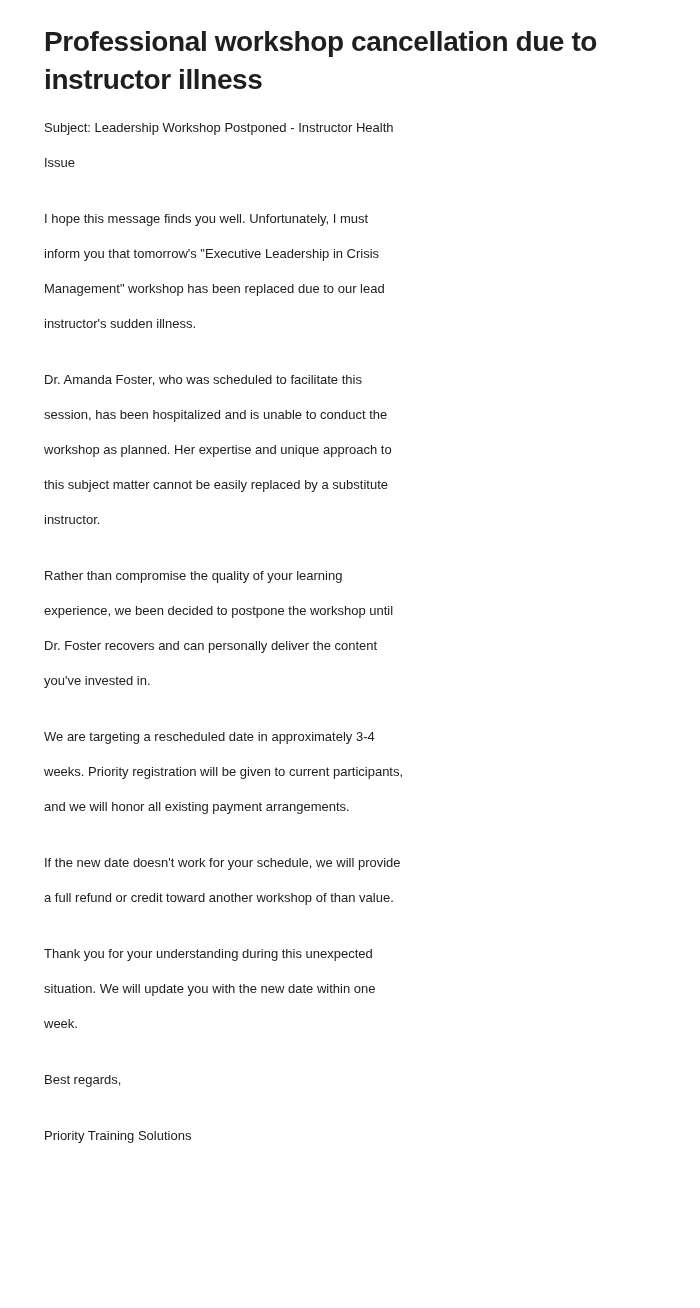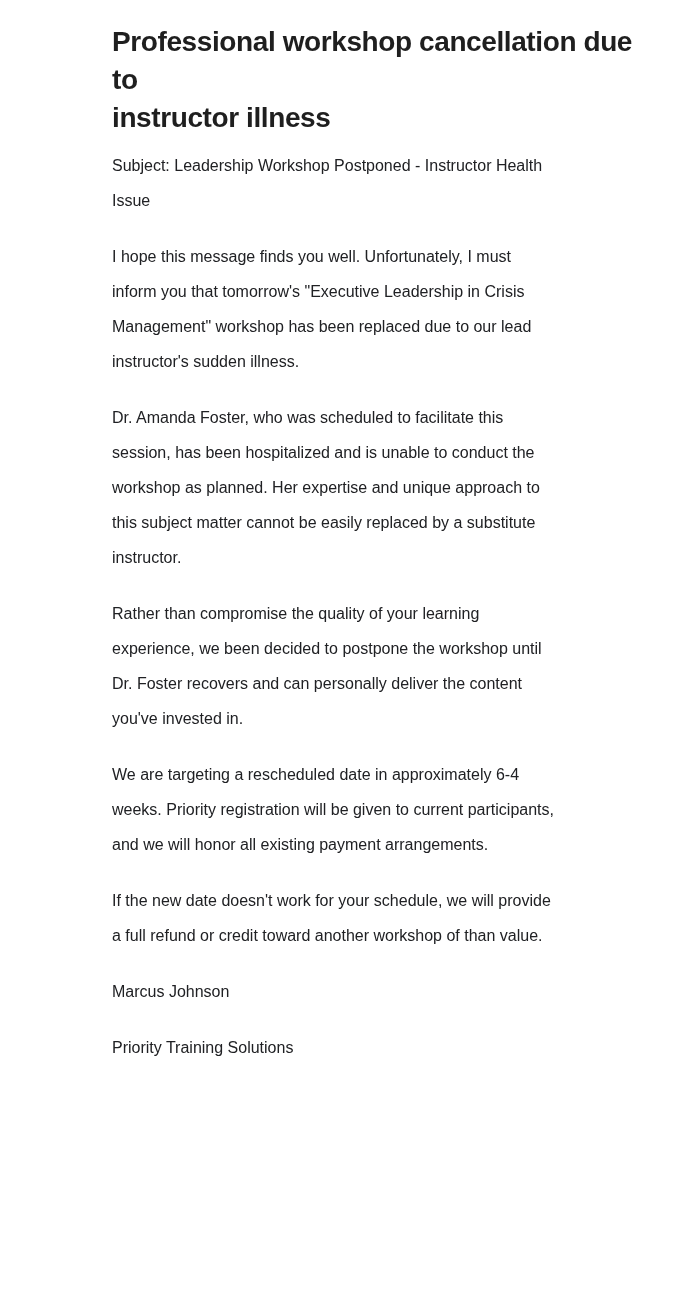--- a/index.html
+++ b/index.html
@@ -8,35 +8,34 @@
     background: #ffffff;
   }
   body {
     width: 700px;
     height: 1308px;
     overflow: hidden;
     font-family: "Liberation Sans", sans-serif;
     color: #202124;
   }
   .email-document {
-    padding: 23px 40px 0 64px;
+    padding: 23px 40px 0 44px;
     box-sizing: border-box;
-    margin-left: 48px;
   }
   h1.email-title {
     font-size: 28px;
     line-height: 38px;
     font-weight: 700;
     color: #1f1f1f;
     letter-spacing: -0.4px;
     margin: 0 0 11px 0;
     white-space: pre-line;
   }
   p.body-text {
-    font-size: 16px;
+    font-size: 13px;
     line-height: 35px;
     font-weight: 400;
     color: #202124;
     margin: 0 0 21px 0;
     white-space: pre-line;
   }
 </style>
 </head>
 <body>
 
@@ -57,25 +56,28 @@
 session, has been hospitalized and is unable to conduct the
 workshop as planned. Her expertise and unique approach to
 this subject matter cannot be easily replaced by a substitute
 instructor.</p>
 
   <p class="body-text">Rather than compromise the quality of your learning
 experience, we been decided to postpone the workshop until
 Dr. Foster recovers and can personally deliver the content
 you've invested in.</p>
 
-  <p class="body-text">We are targeting a rescheduled date in approximately 6-4
+  <p class="body-text">We are targeting a rescheduled date in approximately 3-4
 weeks. Priority registration will be given to current participants,
 and we will honor all existing payment arrangements.</p>
 
   <p class="body-text">If the new date doesn't work for your schedule, we will provide
 a full refund or credit toward another workshop of than value.</p>
 
+  <p class="body-text">Thank you for your understanding during this unexpected
+situation. We will update you with the new date within one
+week.</p>
 
+  <p class="body-text">Best regards,</p>
 
-  <p class="body-text">Marcus Johnson</p>
 
   <p class="body-text">Priority Training Solutions</p>
 </div>
 
 </body></html>

